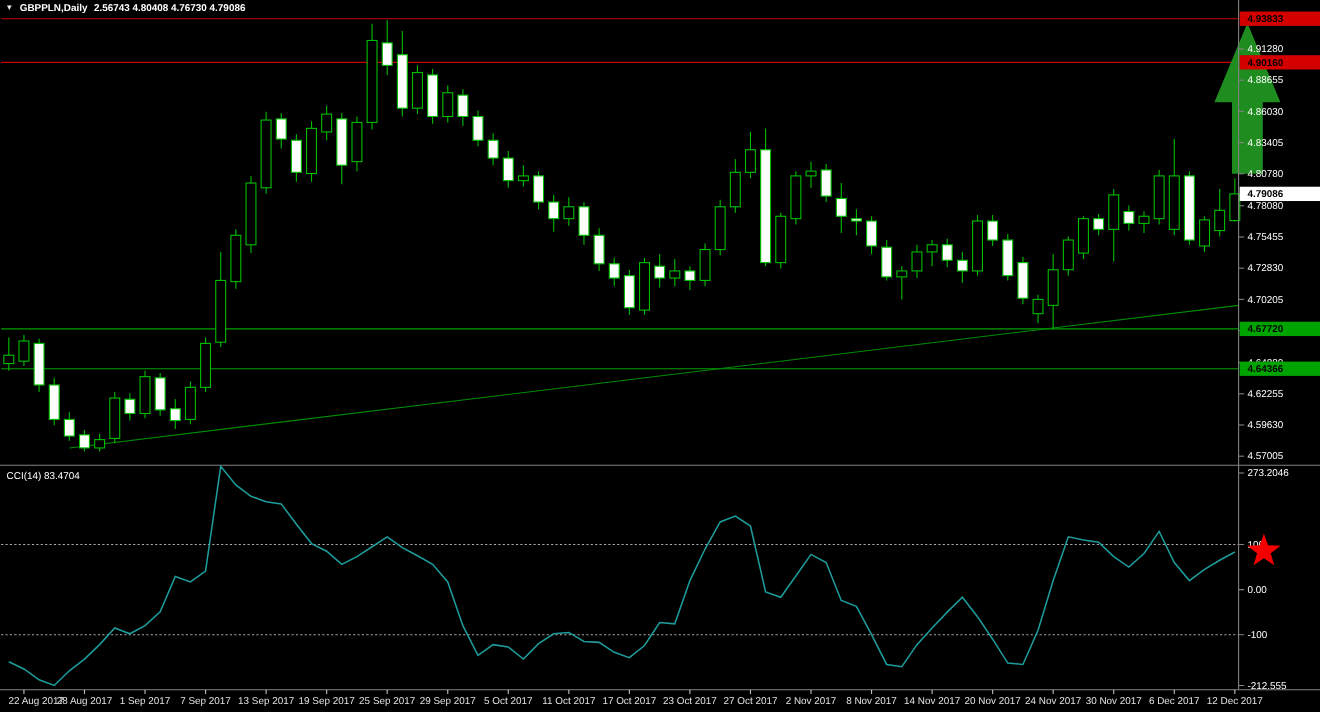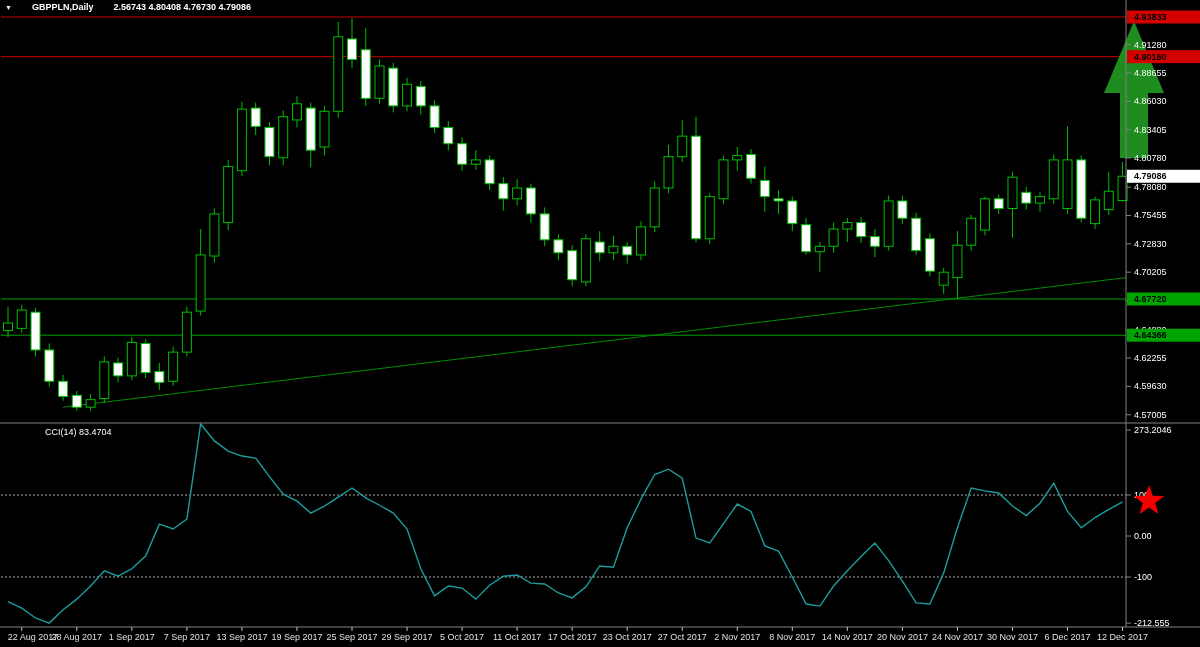--- a/index.html
+++ b/index.html
@@ -1,21 +1,21 @@
 <!DOCTYPE html>
 <html><head>
 <meta charset="utf-8">
 <style>
   html,body{margin:0;padding:0;background:#000;}
   .chart-window{position:relative;width:1200px;height:647px;background:#000;overflow:hidden;
     font-family:"Liberation Sans",sans-serif;}
   .header-line{position:absolute;top:2px;left:5px;z-index:5;color:#fff;font-size:9px;font-weight:bold;
-    display:flex;align-items:center;gap:20px;white-space:pre;}
+    display:flex;align-items:center;gap:6px;white-space:pre;}
   .marker{font-size:7px;color:#e8e8e8;line-height:9px;}
-  .indicator-line{position:absolute;top:427px;left:6px;z-index:5;color:#fff;font-size:9px;white-space:pre;margin-left:39px;}
+  .indicator-line{position:absolute;top:427px;left:6px;z-index:5;color:#fff;font-size:9px;white-space:pre;}
   svg text{font-family:"Liberation Sans",sans-serif;}
 </style>
 </head>
 <body>
 
 <div class="chart-window">
   <div class="header-line">
     <span class="marker">▼</span>
     <span>GBPPLN,Daily</span>
     <span>2.56743 4.80408 4.76730 4.79086</span>

